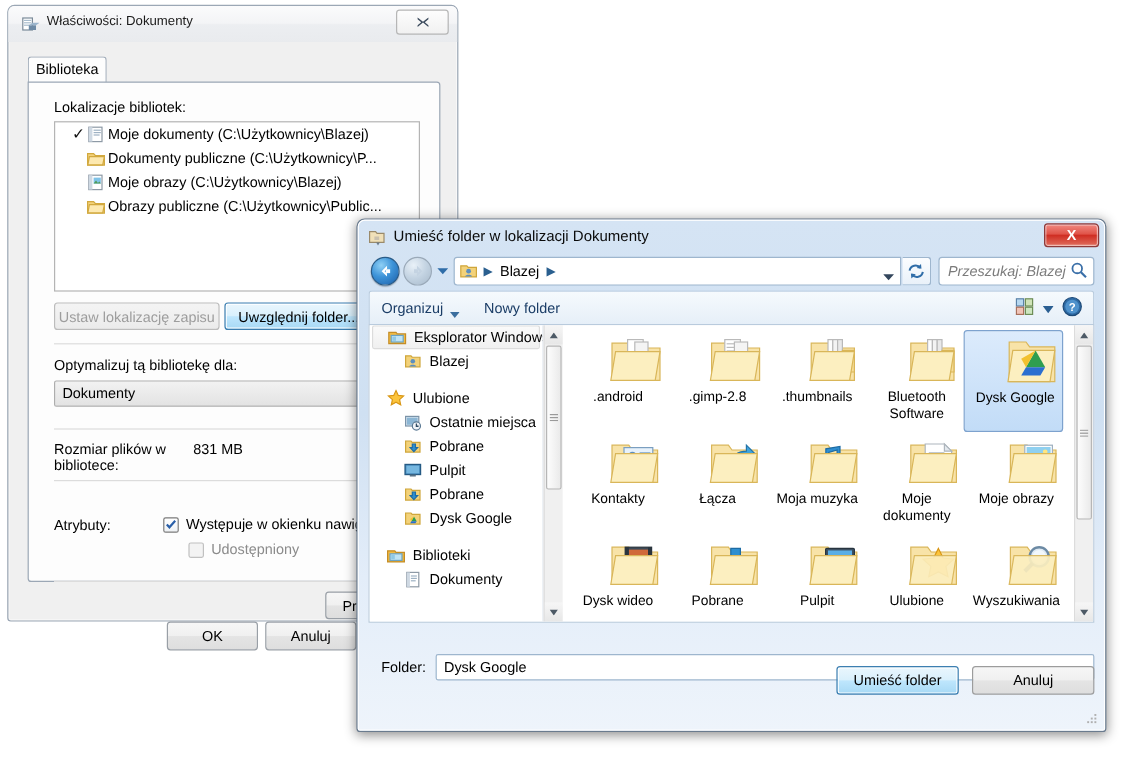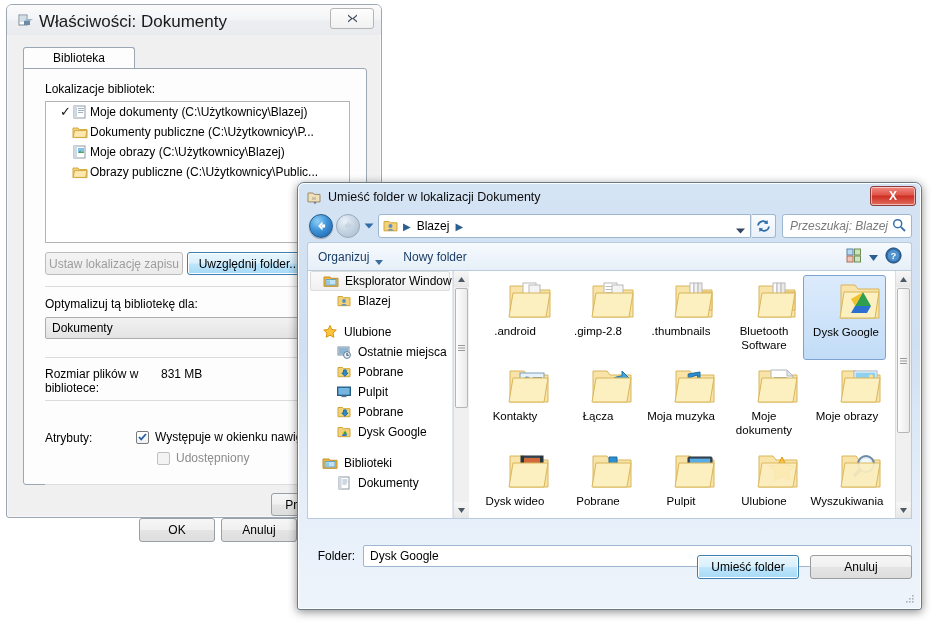--- a/index.html
+++ b/index.html
@@ -26,40 +26,40 @@
   #props-titlebar {
     position: relative; height: 30px;
     border-radius: 5px 5px 0 0;
     background: linear-gradient(to bottom, #fbfbfc 0%, #f3f4f6 48%, #eceef1 52%, #e9ebee 100%);
   }
   .props-title-icon {
     position: absolute; left: 10px; top: 7px; width: 16px; height: 16px;
   }
   #props-title-text {
     position: absolute; left: 32px; top: 7px;
-    font-size: 17px; color: #1a1a1a; white-space: nowrap;
+    font-size: 11px; color: #1a1a1a; white-space: nowrap;
   }
   #props-close {
     position: absolute; right: 7px; top: 3px;
     width: 44px; height: 21px;
     border: 1px solid #b6b6b6; border-radius: 3px;
     background: linear-gradient(to bottom, #fdfdfd, #f1f1f1);
     display: flex; align-items: center; justify-content: center;
     cursor: default;
   }
   #props-close svg { display: block; }
 
   #props-body { position: absolute; left: 0; top: 30px; right: 0; bottom: 0; }
 
   .tabstrip {
     position: absolute; left: 16px; top: 12px; width: 344px; height: 22px;
   }
   .tab-item {
     position: absolute; left: 0; top: 0;
-    height: 22px; padding: 0 29px;
+    height: 22px; padding: 0 6px;
     line-height: 21px; font-size: 12px;
     background: #fdfdfd;
     border: 1px solid #9ba7b5; border-bottom: none;
     border-radius: 3px 3px 0 0;
   }
   .tabpanel {
     position: absolute; left: 16px; top: 33px; width: 344px; height: 417px;
     background: #fdfdfd;
     border: 1px solid #9ba7b5;
     border-radius: 0 3px 3px 3px;

